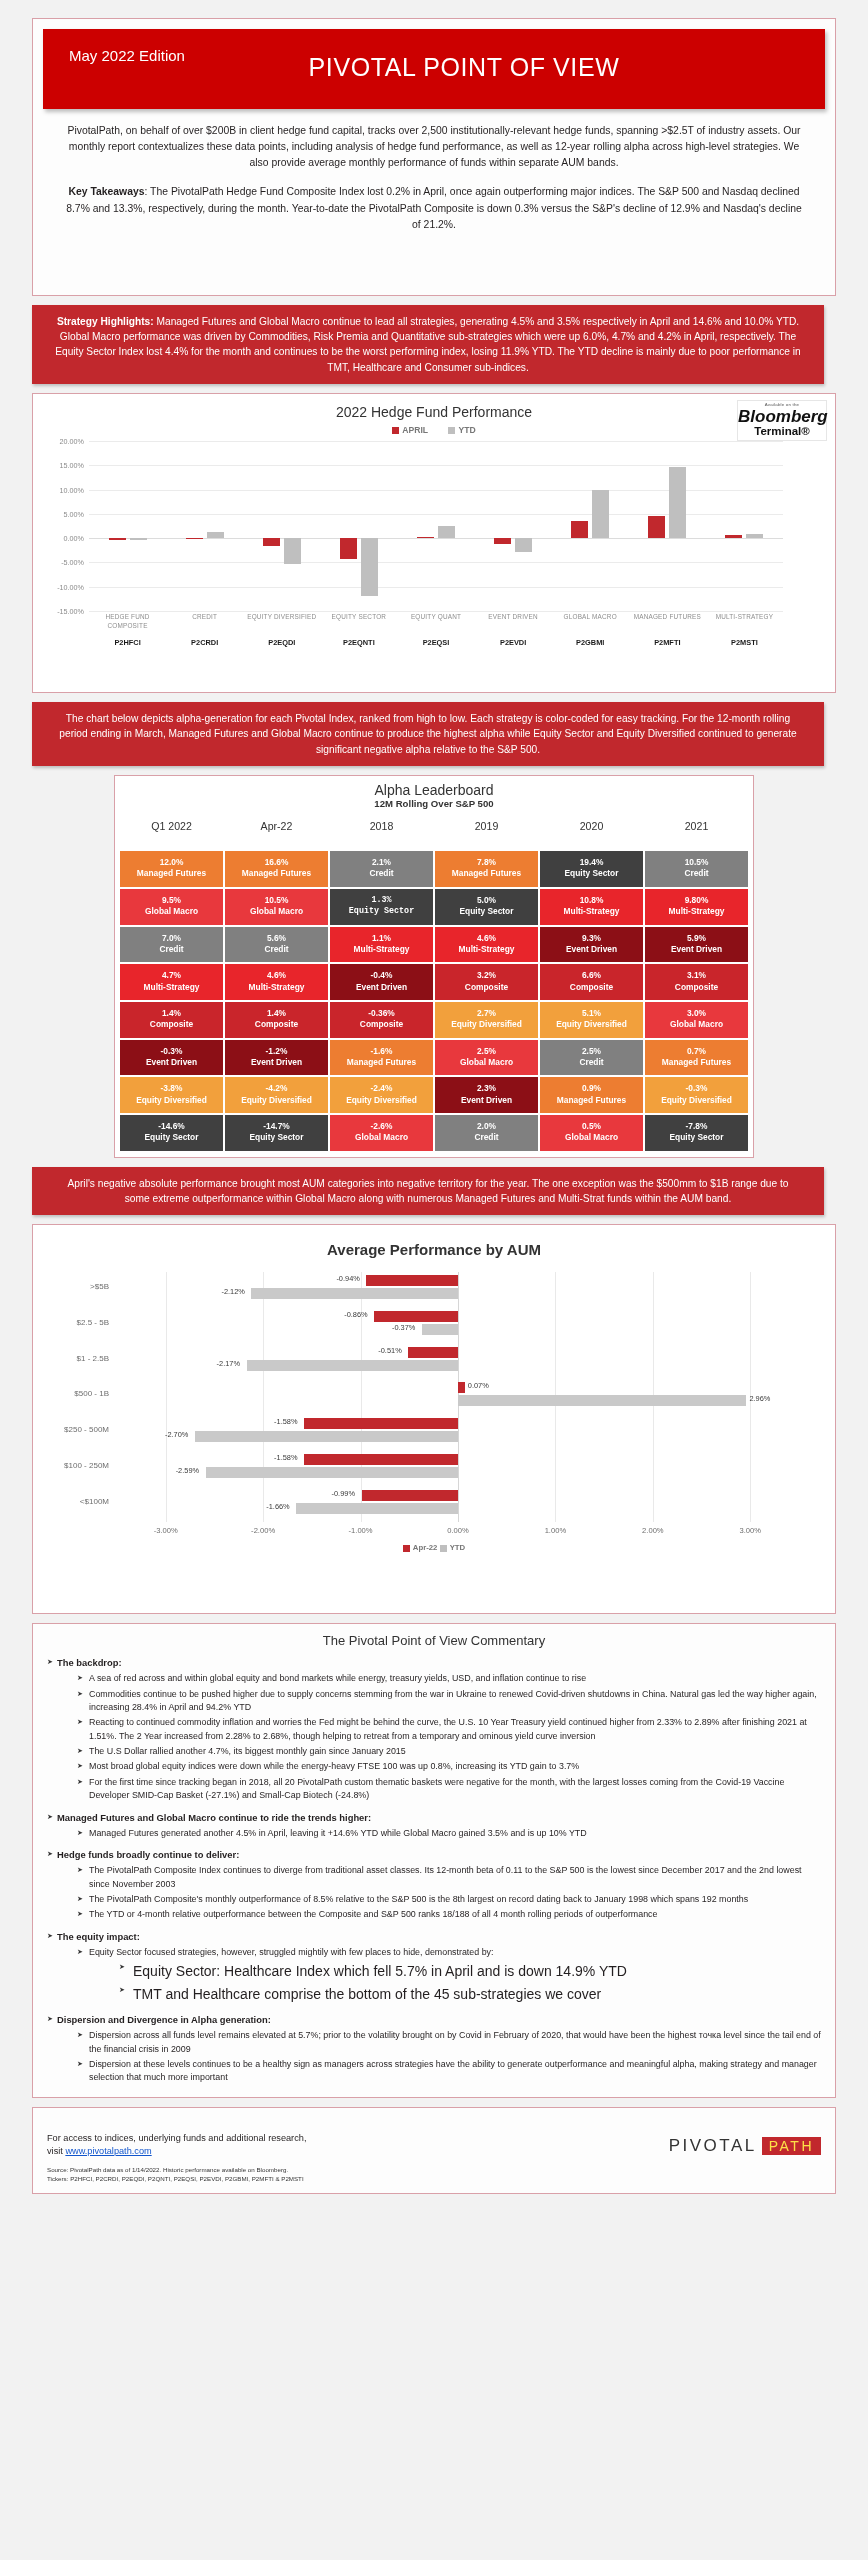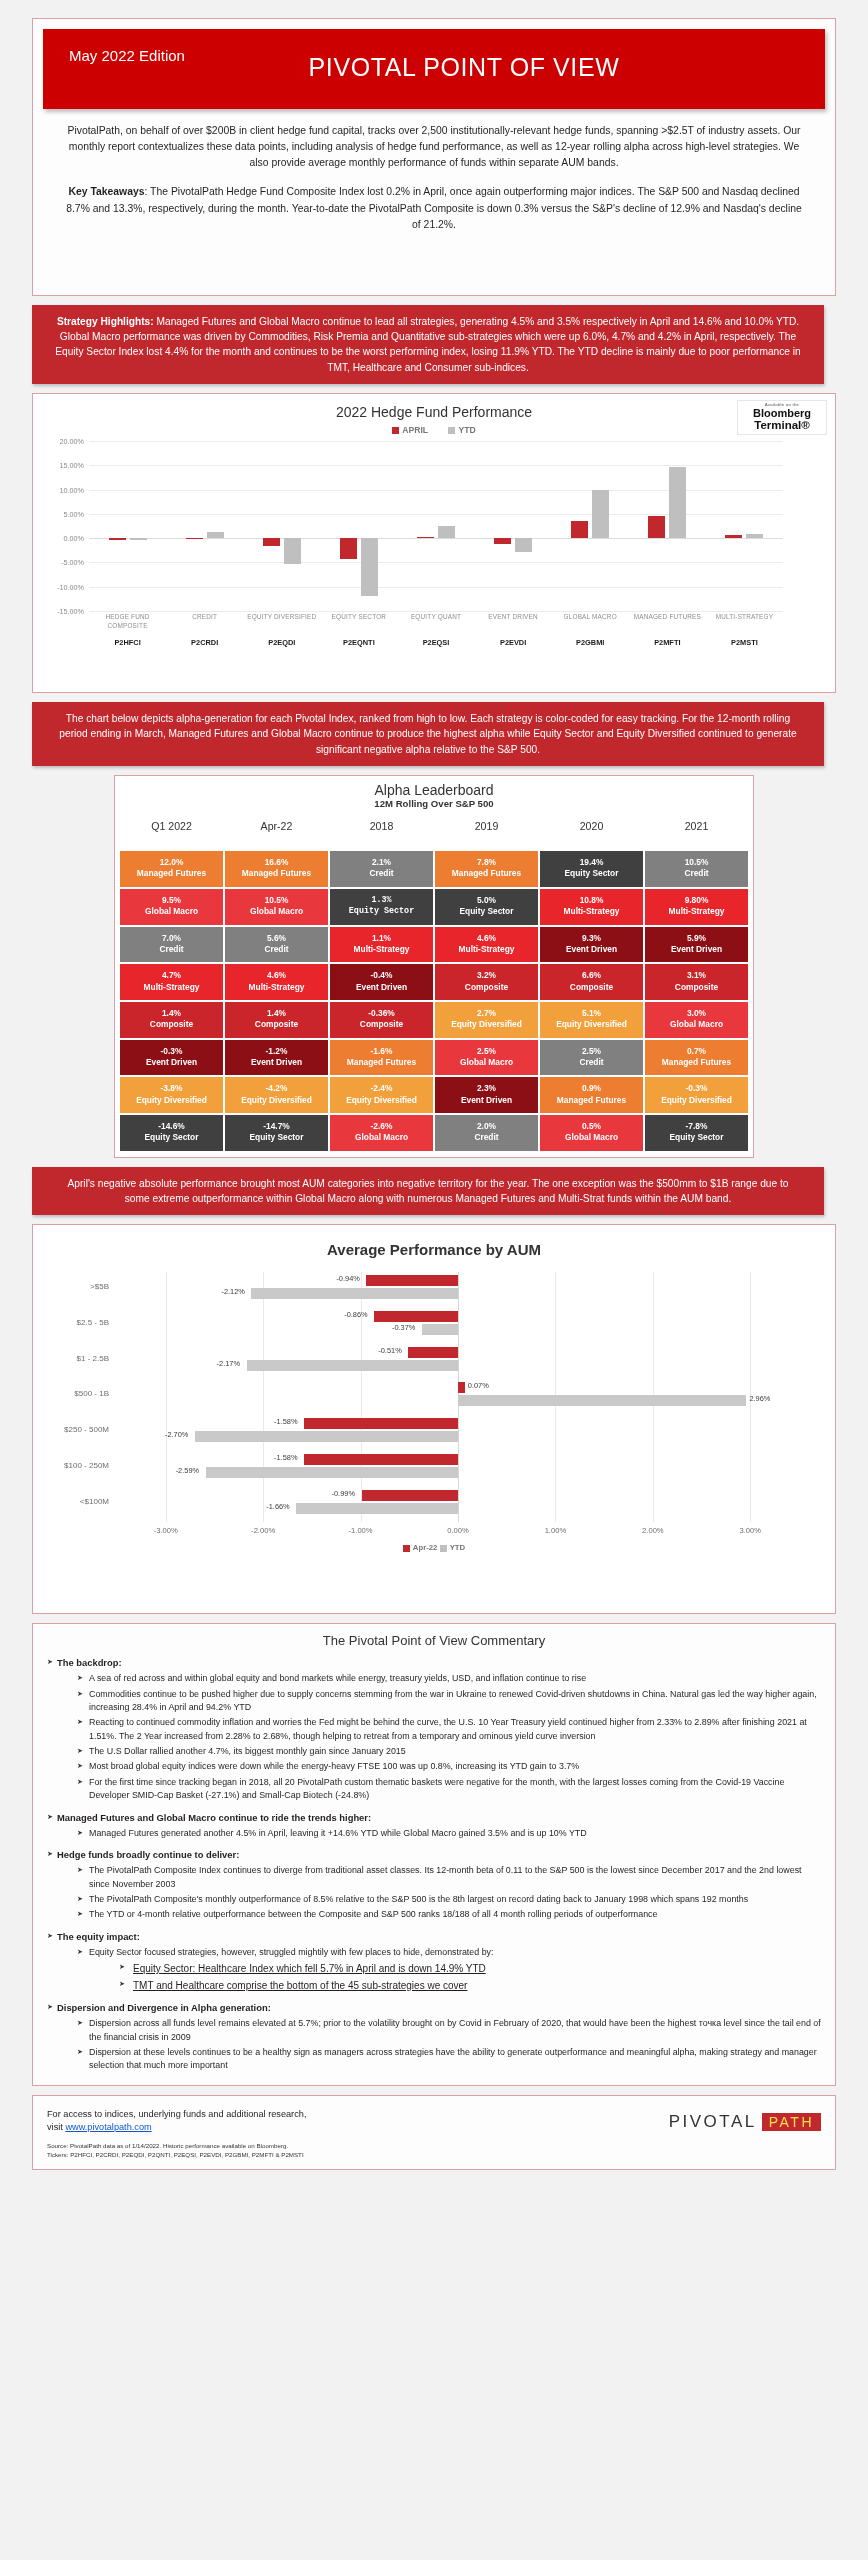--- a/index.html
+++ b/index.html
@@ -36,21 +36,21 @@
   
   #chart1 { height:300px; }
   .legend { text-align:center; margin-top:5px; font-size:8.6px; color:#777; }
   .legend span { margin:0 9px; }
   .sw { display:inline-block; width:7px; height:7px; vertical-align:middle; margin-right:3px; }
   .sw.april { background:#c1282d; }
   .sw.ytd { background:#bfbfbf; }
   .bbg { position:absolute; right:8px; top:6px; width:90px; text-align:center;
          border:1px solid #e6e6e6; background:#fff; padding:2px 0 3px 0; line-height:1.05;}
   .bbg .av { font-size:4.4px; color:#555; letter-spacing:.2px; }
-  .bbg .b1 { font-size:11px; font-weight:bold; color:#111; }
+  .bbg .b1 { font-size:17px; font-weight:bold; color:#111;font-style:italic; }
   .bbg .b2 { font-size:11.5px; font-weight:bold; color:#111; }
 
   .plot1 { position:relative; height:170px; margin:6px 52px 0 56px; }
   .grid-row { position:absolute; left:0; right:0; height:1px; background:#ebebeb; }
   .grid-row.zero { background:#dcdcdc; }
   .ylab { position:absolute; right:100%; margin-right:5px; transform:translateY(-50%);
           font-size:7.2px; color:#8a8a8a; white-space:nowrap; }
   .cols { position:absolute; left:0; right:0; top:0; bottom:0; display:flex; }
   .colgrp { flex:1; position:relative; }
   .bar { position:absolute; width:17px; }
@@ -91,28 +91,28 @@
   .xaxis2 { position:relative; margin:4px 36px 0 84px; height:14px; }
   .xt { position:absolute; transform:translateX(-50%); font-size:7.6px; color:#6e6e6e; }
   .legend2 { text-align:center; font-size:7.8px; color:#777; margin-top:3px; }
 
   
   .comm { border:1px solid #d9a0a8; background:#fdfdfd; margin-top:9px; padding:9px 14px 12px 14px; }
   .comm-title { text-align:center; font-size:13px; color:#333; margin-bottom:5px; }
   .l1 { font-size:9.4px; font-weight:bold; margin-top:8px; padding-left:10px;
         position:relative; line-height:1.5;}
   .l2 { font-size:8.9px; margin-top:2px; padding-left:42px; position:relative; line-height:1.5;}
-  .l3 { font-size:10px; margin-top:2px; padding-left:86px; position:relative; line-height:1.5;text-decoration:underline;}
+  .l3 { font-size:14px; margin-top:2px; padding-left:86px; position:relative; line-height:1.5;}
   .l1:before,.l2:before,.l3:before{ content:"\27A4"; position:absolute; font-size:7px;
         color:#333; font-weight:normal; top:1px; }
   .l1:before{ left:0; } .l2:before{ left:30px; } .l3:before{ left:72px; }
 
   
   .foot { border:1px solid #d9a0a8; background:#fdfdfd; margin-top:9px;
-          padding:12px 14px 9px 14px; display:flex; align-items:flex-start; }
+          padding:24px 14px 9px 14px; display:flex; align-items:flex-start; }
   .foot-l { flex:1; font-size:9.2px; line-height:1.5; }
   .foot-l a { color:#1155cc; }
   .foot-src { font-size:6.2px; color:#333; margin-top:7px; line-height:1.45; }
   .foot-r { width:250px; text-align:right; padding-top:4px; }
   .logo { display:inline-block; }
   .logo .pv { font-size:17px; letter-spacing:2.5px; color:#333; }
   .logo .pt { font-size:14px; letter-spacing:2.5px; color:#fde047; background:#c1282d;
               padding:1px 7px; margin-left:5px; }
 </style>
 </head>

